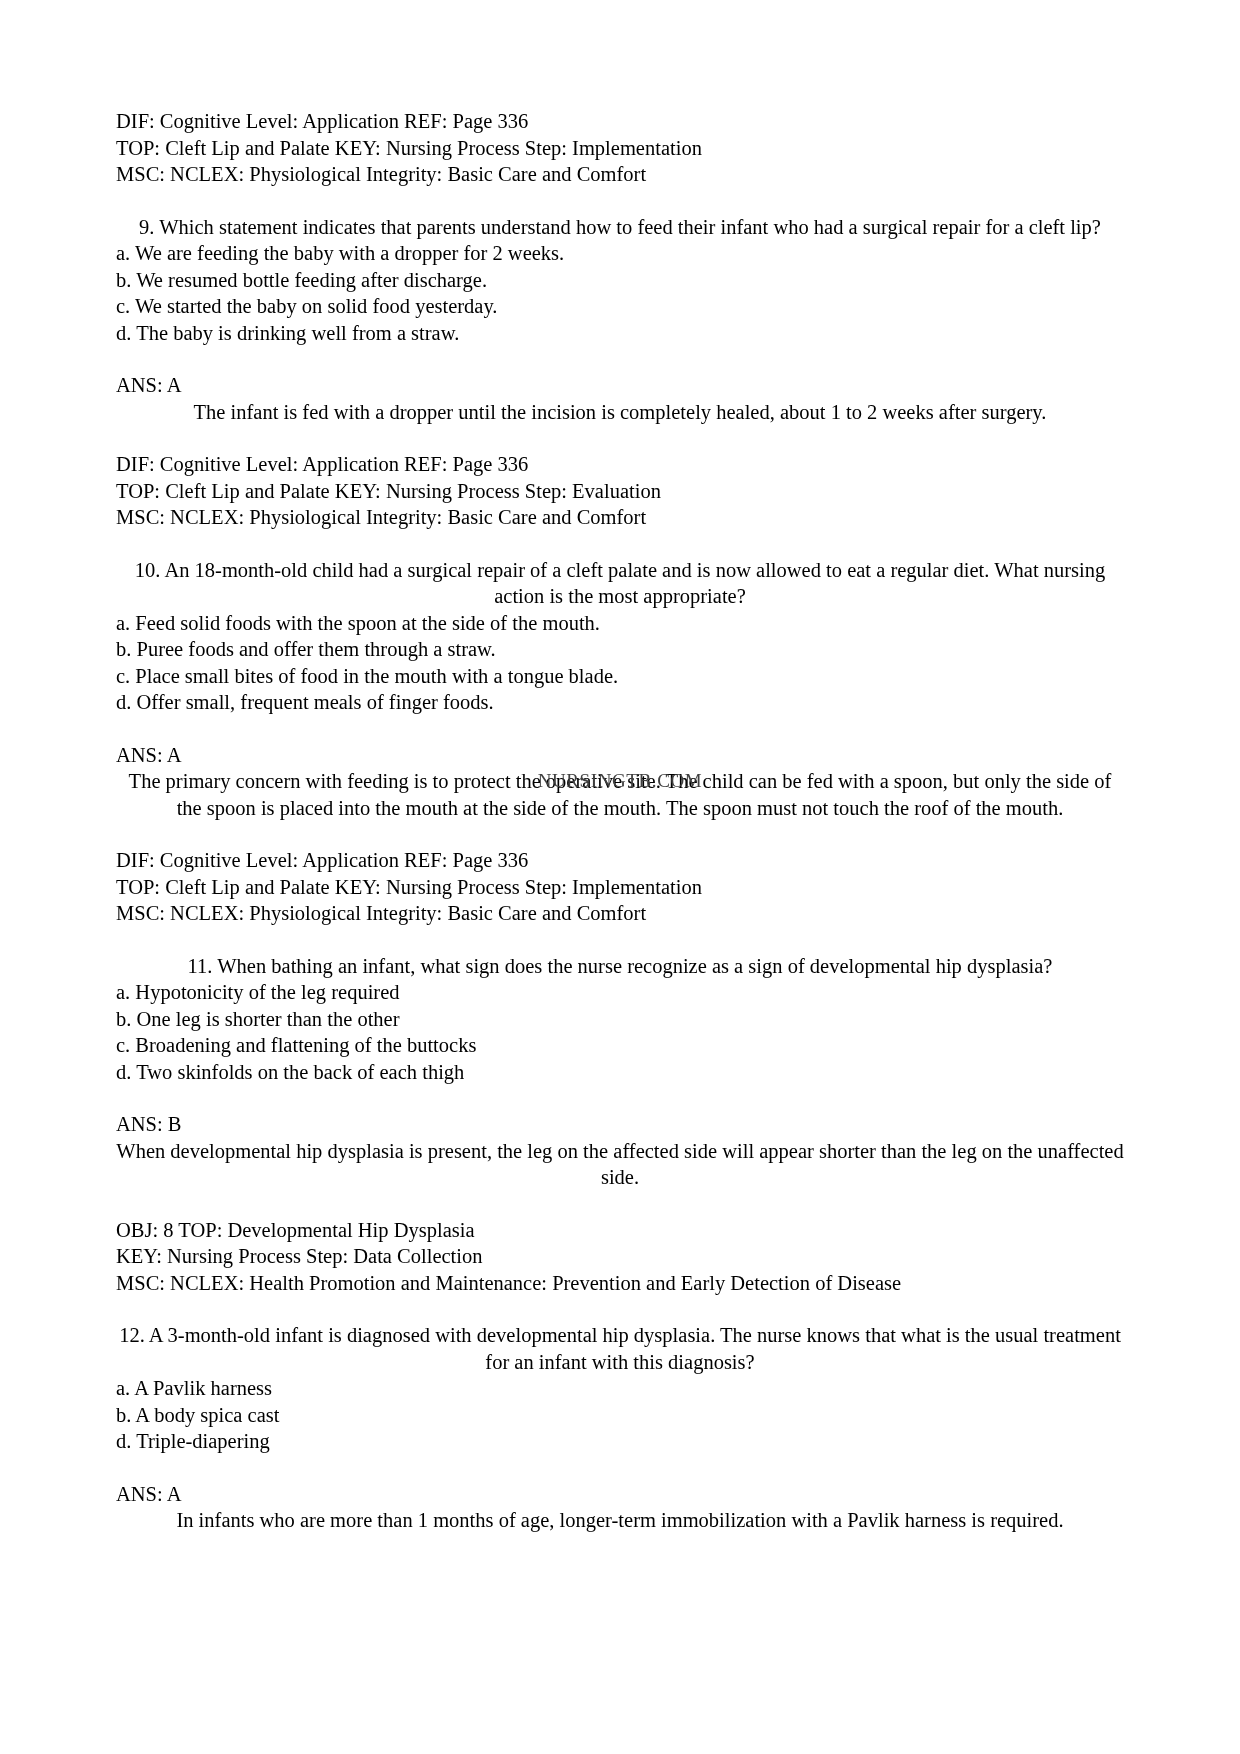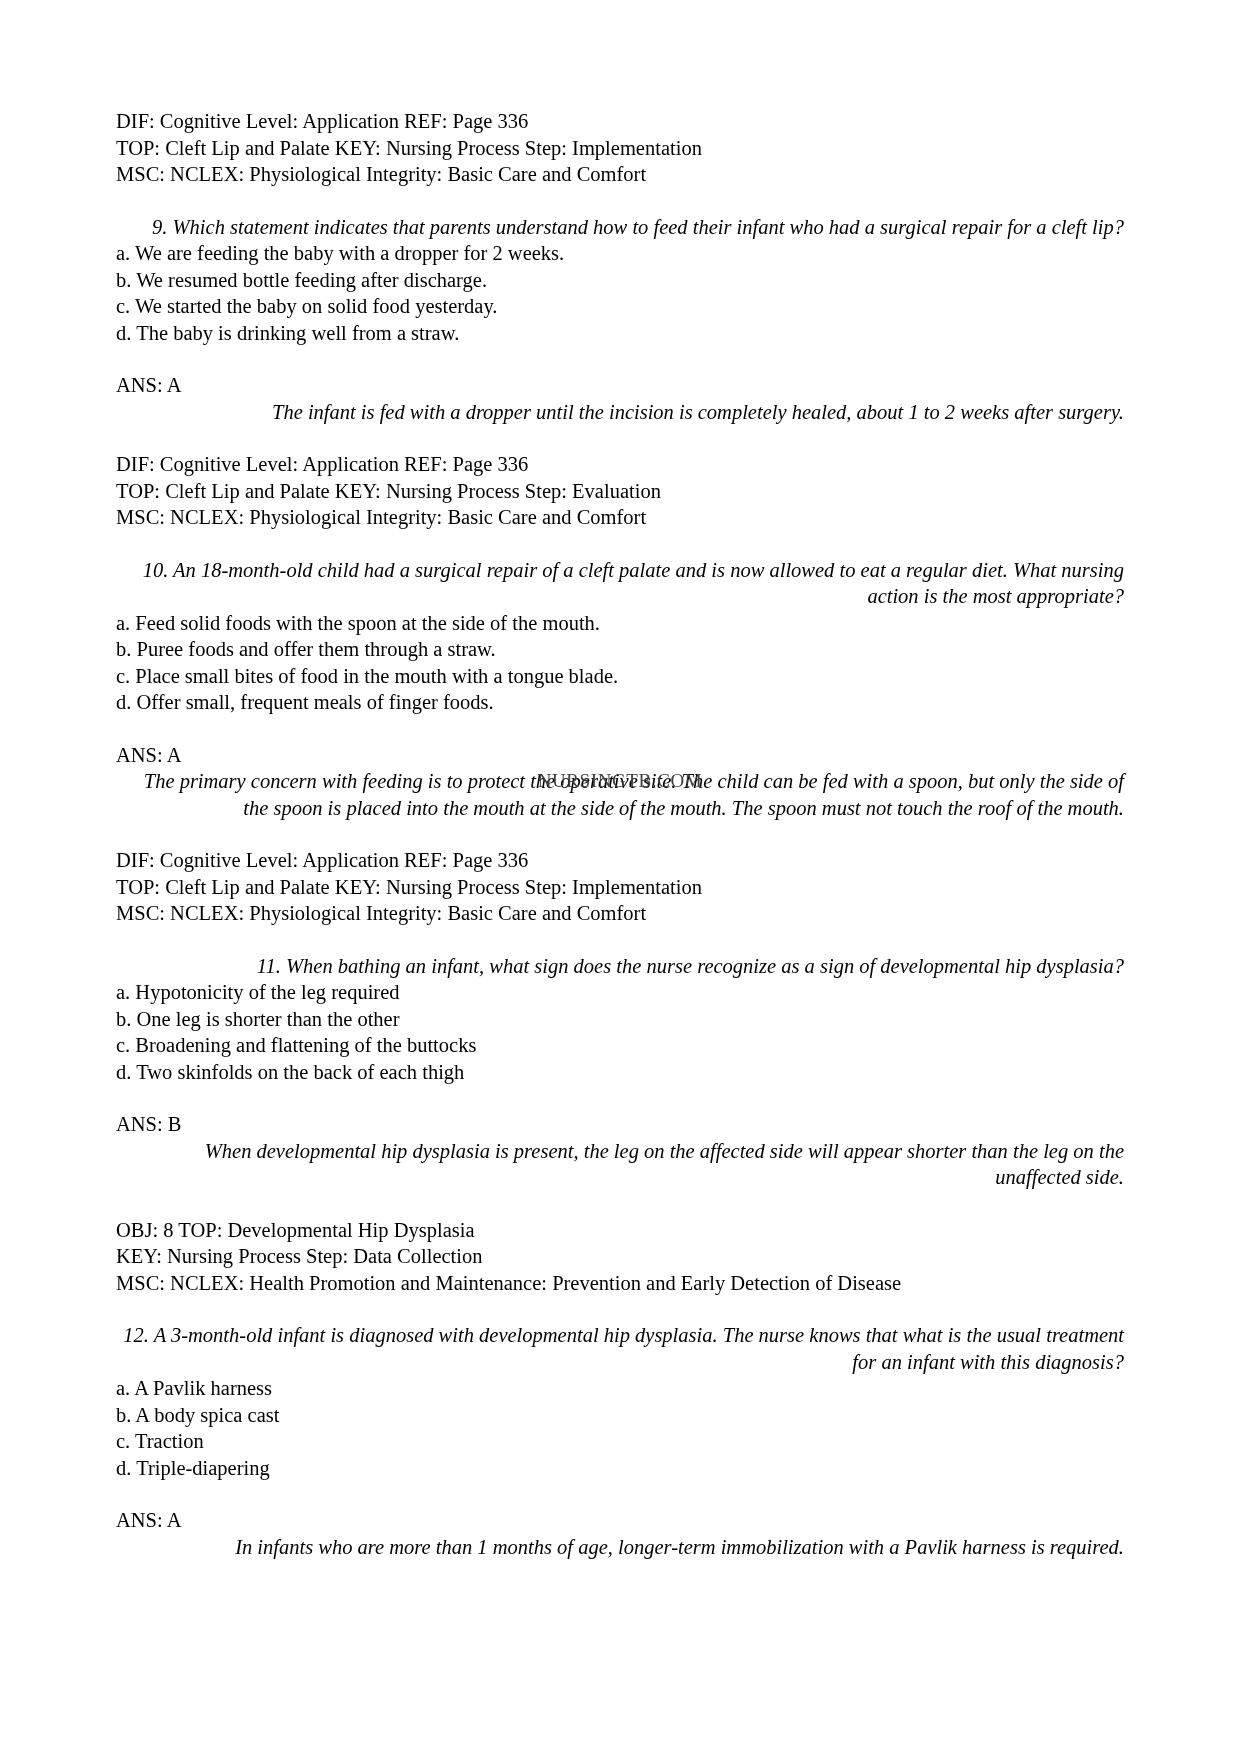--- a/index.html
+++ b/index.html
@@ -27,22 +27,21 @@
     line-height: 26.5px;
     margin: 8px;
   }
   .block + .block {
     margin-top: 26px;
   }
   .line {
     white-space: pre-wrap;
   }
   .para {
-    text-align: right;
-    font-style: italic;
+    text-align: center;
   }
   .watermark {
     position: absolute;
     left: 0;
     right: 0;
     top: 770px;
     text-align: center;
     font-family: "Liberation Serif", serif;
     font-size: 19px;
     letter-spacing: 0.6px;
@@ -118,21 +117,20 @@
   <div class="block">
     <div class="line">OBJ: 8 TOP: Developmental Hip Dysplasia</div>
     <div class="line">KEY: Nursing Process Step: Data Collection</div>
     <div class="line">MSC: NCLEX: Health Promotion and Maintenance: Prevention and Early Detection of Disease</div>
   </div>
 
   <div class="block">
     <div class="line para">12. A 3-month-old infant is diagnosed with developmental hip dysplasia. The nurse knows that what is the usual treatment for an infant with this diagnosis?</div>
     <div class="line">a. A Pavlik harness</div>
     <div class="line">b. A body spica cast</div>
-    <div class="line">c. Traction</div>
     <div class="line">d. Triple-diapering</div>
   </div>
 
   <div class="block">
     <div class="line">ANS: A</div>
     <div class="line para">In infants who are more than 1 months of age, longer-term immobilization with a Pavlik harness is required.</div>
   </div>
 
 </div>
 

